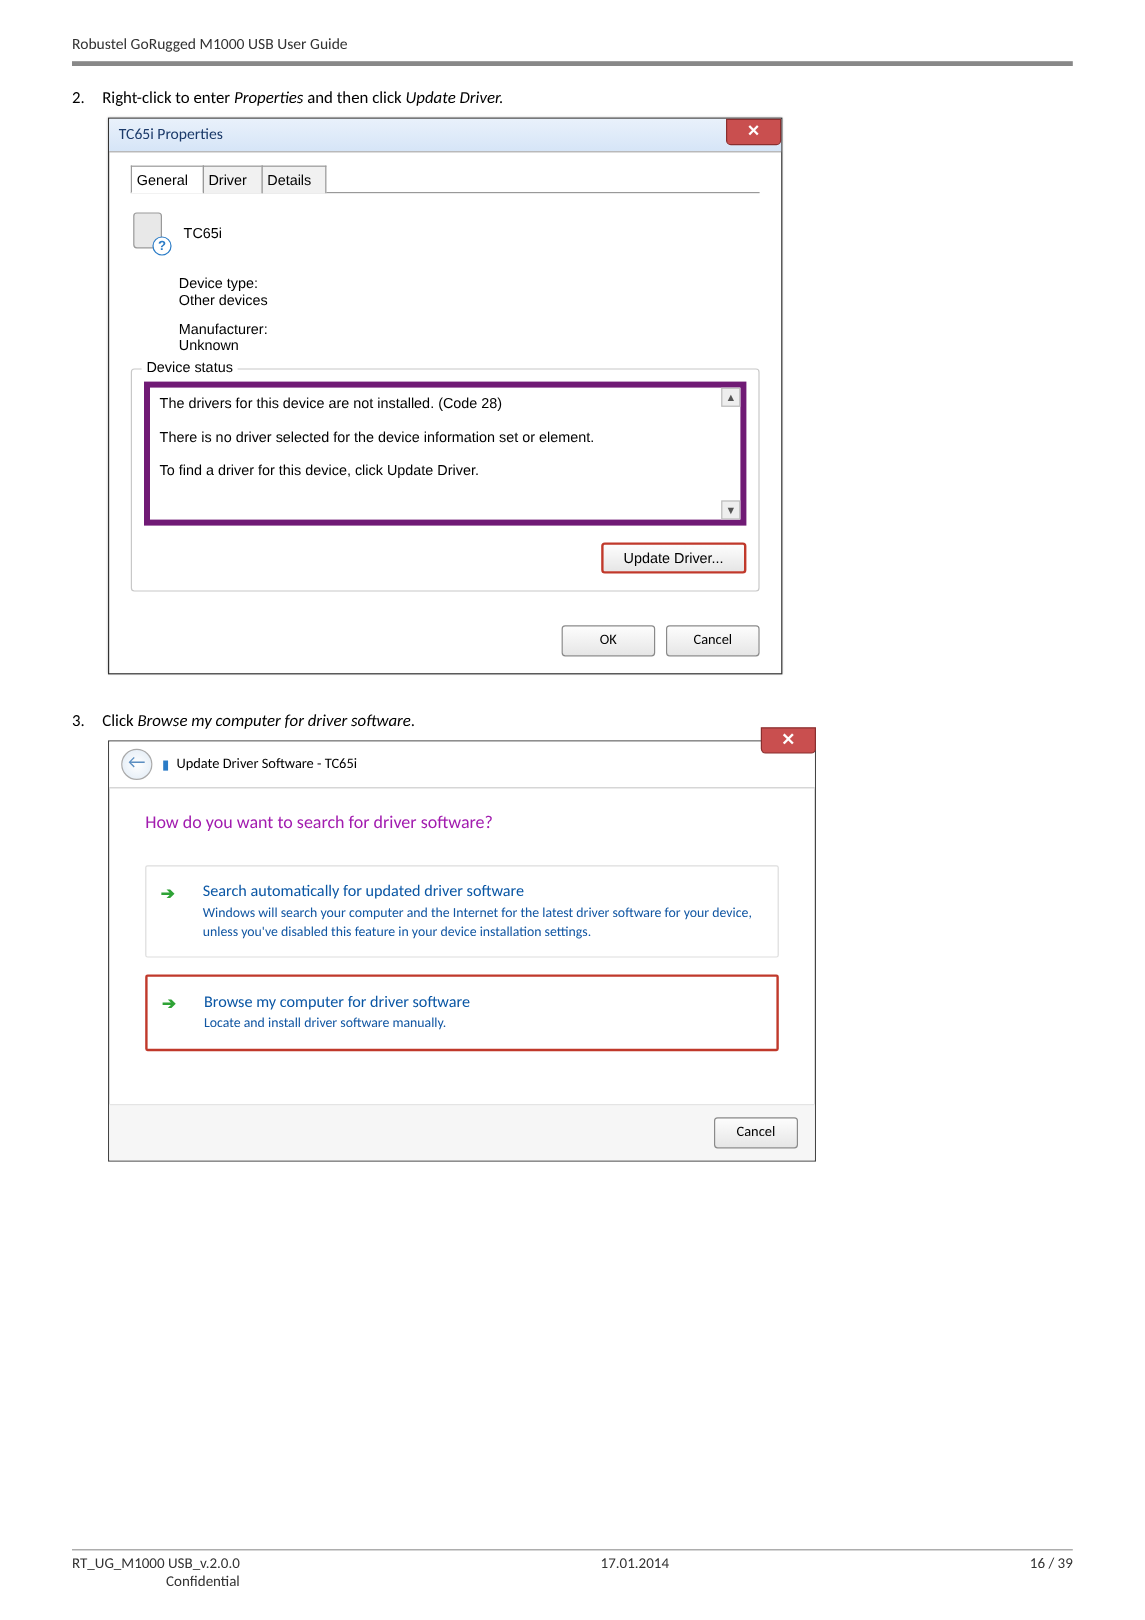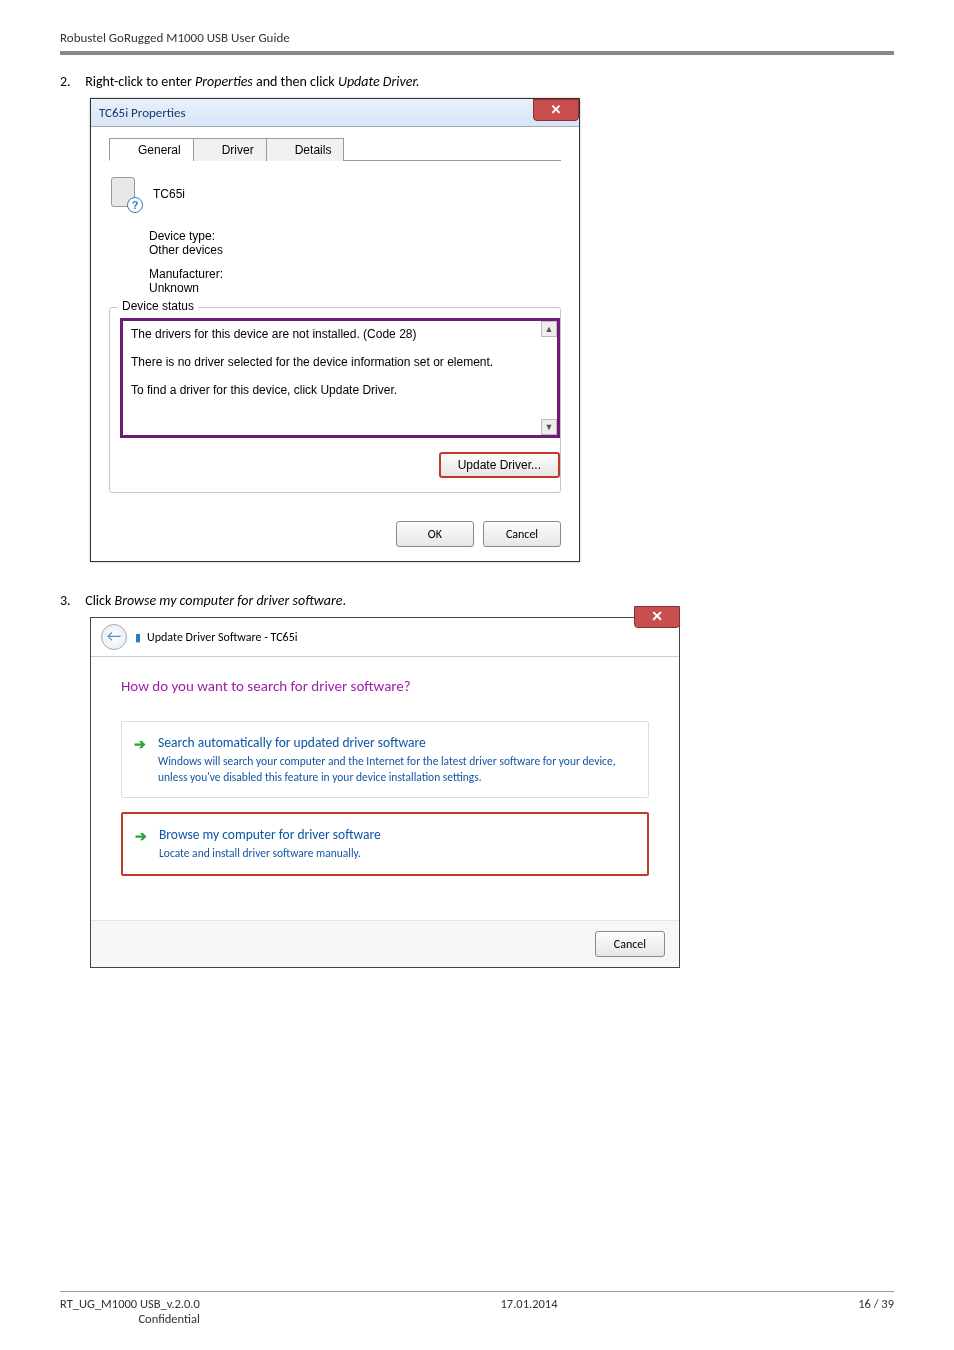--- a/index.html
+++ b/index.html
@@ -22,21 +22,21 @@
     margin-bottom: 18px;
   }
   .step-line {
     font-size: 14px;
     margin-bottom: 8px;
   }
   .step-line .num { display:inline-block; width: 22px; }
   .bold { font-weight: normal; }
   .italic { font-style: italic; }
   .dlg-props {
-    width: 490px;
+    width: 562px;
     margin-left: 30px;
     border: 1px solid #333;
     background: #fff;
     box-shadow: 0 0 2px rgba(0,0,0,0.3);
     margin-bottom: 30px;
   }
   .dlg-title {
     background: linear-gradient(#e9f1fb,#d6e5f7);
     border-bottom: 1px solid #aaa;
     padding: 6px 8px;
@@ -52,21 +52,21 @@
     color: #fff;
     text-align: center;
     line-height: 20px;
     border-radius: 0 0 4px 4px;
     font-weight: bold;
     border: 1px solid #8a2e2e;
   }
   .dlg-body { padding: 10px 18px 14px 18px; font-family: "Segoe UI", Tahoma, sans-serif; font-size: 12px; }
   .tabs { display:flex; border-bottom: 1px solid #999; margin-bottom: 14px; }
   .tab {
-    padding: 4px 12px 3px 28px;
+    padding: 4px 12px 3px 4px;
     font-size: 12px;
     background: #f1f1f1;
     border: 1px solid #999;
     border-bottom: none;
     margin-right: -1px;
     position: relative;
     top: 1px;
   }
   .tab.active { background: #fff; border-bottom: 1px solid #fff; }
   .dev-row { display:flex; align-items:center; margin-bottom: 16px; }
@@ -74,33 +74,33 @@
     width: 34px; height: 38px; margin-right: 10px; position: relative;
   }
   .dev-icon .chip { width:24px; height:30px; background:#e8e8e8; border:1px solid #999; border-radius:3px; position:absolute; top:2px; left:2px; }
   .dev-icon .q { position:absolute; right:0; bottom:0; width:16px; height:16px; border-radius:50%; background:#fff; border:1px solid #2b7cc7; color:#2b7cc7; font-size:11px; text-align:center; line-height:14px; font-weight:bold; }
   .info-grid { margin-left: 40px; }
   .info-row { display:flex; margin-bottom: 10px; font-size:12px;flex-direction:column; }
   .info-label { width: 120px; }
   .group-box {
     border: 1px solid #c8c8c8;
     border-radius: 3px;
-    padding: 10px 0 14px 10px;
+    padding: 10px 10px 14px 10px;
     margin-top: 12px;
     position: relative;
   }
   .group-title {
     position: absolute;
     top: -9px; left: 8px;
     background: #fff;
     padding: 0 4px;
     font-size: 12px;
   }
   .status-text {
-    border: 3px solid #701a75;
+    border: 5px solid #701a75;
     background: #fff;
     padding: 6px 8px;
     font-size: 12px;
     height: 120px;
     overflow: hidden;
     position: relative;
   }
   .status-text .scroll-up, .status-text .scroll-down {
     position:absolute; right:0; width:16px; height:16px;
     background:#eee; border:1px solid #bbb; font-size:9px; text-align:center; line-height:14px; color:#555;
@@ -154,21 +154,21 @@
   .wiz-crumb .glyph { color:#2b7cc7; margin-right:6px; font-size:11px; }
   .wiz-body { padding: 20px 30px 30px 30px; }
   .wiz-heading { color:#a21caf; font-size:15px; margin-bottom: 26px; }
   .wiz-option {
     border:1px solid #ddd; border-radius:2px;
     padding: 12px 16px 12px 16px; margin-bottom: 14px;
     position:relative;
   }
   .wiz-option.highlight { border: 2px solid #c0392b; }
   .wiz-option .arrow { color:#2fa336; position:absolute; left:12px; top:14px; font-size:14px; font-weight:bold; }
-  .wiz-option .opt-content { margin-left: 20px; }
+  .wiz-option .opt-content { margin-left: 31px; }
   .wiz-option .opt-title { color:#0b57a5; font-size:13.5px; margin-bottom:3px; }
   .wiz-option .opt-desc { color:#1257a3; font-size:11.5px; line-height:1.35; }
   .wiz-footer { text-align:right; padding: 10px 14px; border-top:1px solid #e4e4e4; background:#f6f6f6; }
 
   .page-footer {
     position:absolute;
     bottom: 24px;
     left: 60px; right: 60px;
     border-top: 1px solid #999;
     padding-top: 4px;

